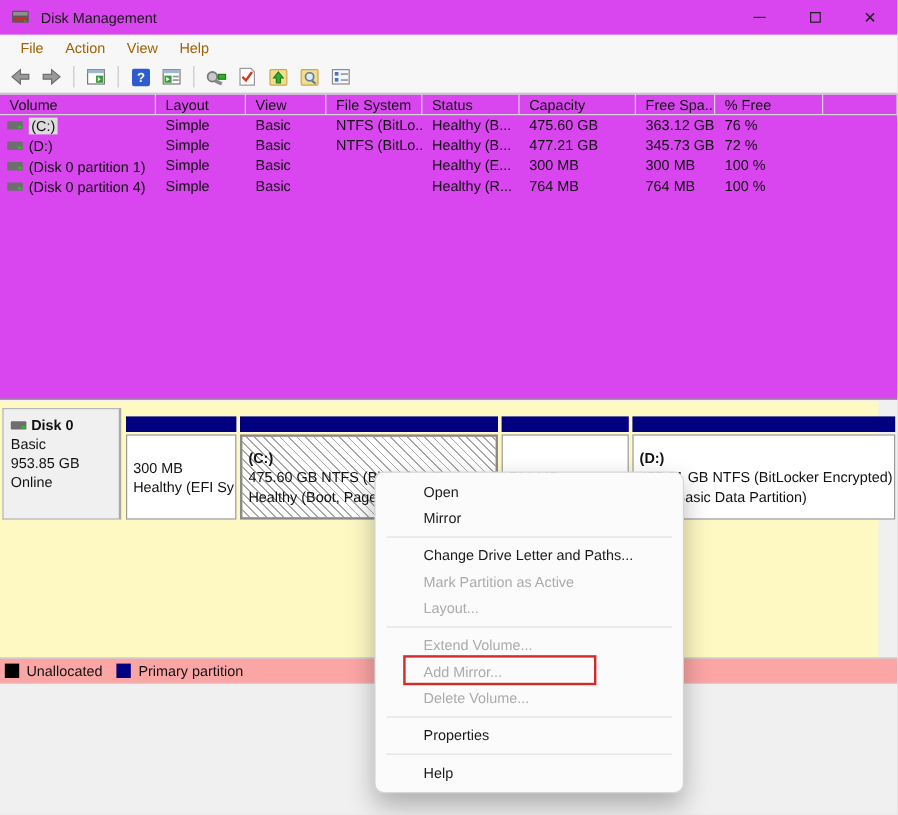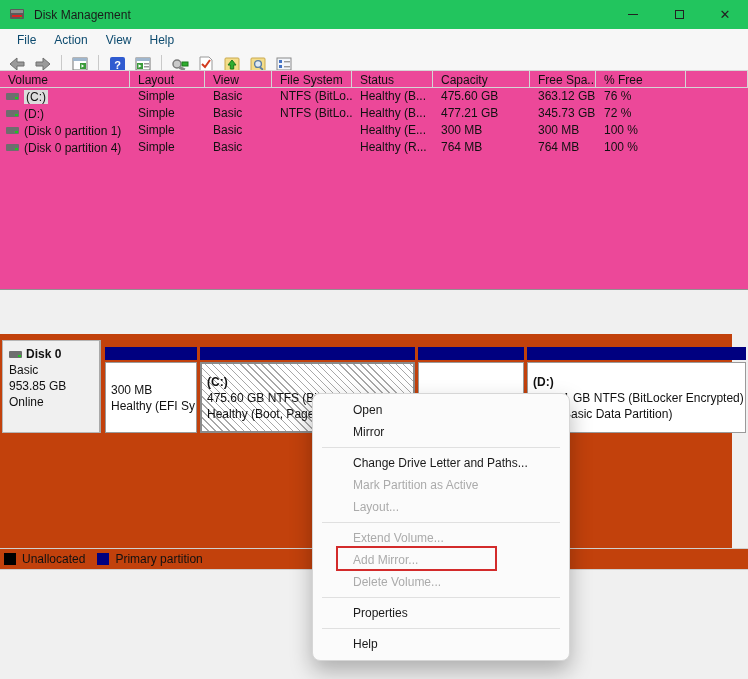--- a/index.html
+++ b/index.html
@@ -2,69 +2,69 @@
 <html><head>
 <meta charset="utf-8">
 <style>
   * { margin:0; padding:0; box-sizing:border-box; }
   html,body { width:748px; height:679px; font-family:"Liberation Sans", sans-serif; }
   .window {
     position:relative; width:748px; height:679px; background:#f0f0f0;
     outline:1px solid #a9a9a9; overflow:hidden; font-size:12px; color:#111;
   }
   
-  .titlebar { position:absolute; top:0; left:0; right:0; height:29px; background:#22c55e;
+  .titlebar { position:absolute; top:0; left:0; right:0; height:29px; background:#d946ef;
     display:flex; align-items:center; padding-left:10px; }
   .app-icon { width:16px; height:14px; margin-right:8px; position:relative; }
   .title-text { font-size:12px; color:#1a1a1a; }
   .win-controls { position:absolute; right:0; top:0; height:29px; display:flex; }
   .win-btn { width:46px; height:29px; display:flex; align-items:center; justify-content:center;
     font-size:13px; color:#222; }
   .glyph-min { width:10px; height:1px; background:#222; display:inline-block; }
   .glyph-max { width:9px; height:9px; border:1px solid #222; display:inline-block; }
   .glyph-close { font-size:13px; line-height:1; }
   
   .menubar { position:absolute; top:29px; left:0; right:0; height:22px; background:#f7f7f7;
     display:flex; align-items:center; padding-left:8px; gap:0; }
-  .menu-item { padding:2px 9px; color:#0c4a6e; }
+  .menu-item { padding:2px 9px; color:#a16207; }
   
   .toolbar { position:absolute; top:51px; left:0; right:0; height:27px; background:#f7f7f7;
     border-bottom:1px solid #dcdcdc; display:flex; align-items:center; padding-left:6px; gap:4px; }
   .tb-btn { width:22px; height:22px; display:flex; align-items:center; justify-content:center; }
   .tb-sep { width:1px; height:18px; background:#c9c9c9; margin:0 3px; }
   
-  .volume-list { position:absolute; top:70px; left:0; right:0; height:220px; background:#ec4899;
+  .volume-list { position:absolute; top:78px; left:0; right:0; height:255px; background:#d946ef;
     border-bottom:1px solid #919191; }
   .vl-grid { display:grid; grid-template-columns:130px 75px 67px 80px 81px 97px 66px 90px 1fr; }
   .vl-header { border-top:1px solid #d5d5d5; border-bottom:1px solid #d5d5d5; height:18px; }
   .vl-header .hcell { border-right:1px solid #d5d5d5; padding:2px 4px 2px 8px; white-space:nowrap;
     overflow:hidden; color:#111; }
   .vl-row { height:17px; }
   .vl-row .cell { padding:1px 4px 1px 8px; white-space:nowrap; overflow:hidden; }
   .vol-cell { display:flex; align-items:center; gap:5px; padding-left:6px !important; }
   .drive-ico { width:13px; height:7px; background:#6e6e6e; border-radius:1px; position:relative; flex:0 0 auto; }
   .drive-ico::after { content:""; position:absolute; right:1px; bottom:1px; width:3px; height:2px; background:#21c521; }
   .hl { background:#dcdcdc; padding:0 2px; }
   
-  .graphics { position:absolute; top:334px; left:0; right:16px; height:214px; background:#c2410c; }
+  .graphics { position:absolute; top:334px; left:0; right:16px; height:214px; background:#fef9c3; }
   .disk-row { position:absolute; top:6px; left:0; right:0; height:93px; }
   .disk-info { position:absolute; left:2px; top:0; width:99px; height:93px; background:#f0f0f0;
     border:1px solid #b5b5b5; border-right:2px solid #a9a9a9; padding:5px 6px; line-height:16px; }
   .disk-name { font-weight:bold; display:flex; align-items:center; gap:4px; }
   .partition { position:absolute; top:0; height:93px; }
   .part-bar { position:absolute; top:7px; left:0; right:0; height:13px; background:#000080; }
   .part-box { position:absolute; top:22px; left:0; right:0; height:71px; background:#ffffff;
     border:1px solid #9a9a9a; padding:2px 5px; display:flex; flex-direction:column;
     justify-content:center; line-height:16px; overflow:hidden; white-space:nowrap; }
   .part-box.selected { background:repeating-linear-gradient(45deg,#ffffff 0 4px,#a8a8a8 4px 5px);
     border:2px solid #8a8a8a; }
   .part-label { font-weight:bold; }
   .indent3 { padding-left:26px; }
   
-  .legend { position:absolute; top:548px; left:0; right:0; height:22px; background:#c2410c;
+  .legend { position:absolute; top:548px; left:0; right:0; height:22px; background:#fca5a5;
     border-top:1px solid #d0d0d0; border-bottom:1px solid #d0d0d0;
     display:flex; align-items:center; padding-left:4px; gap:6px; }
   .swatch { width:12px; height:12px; flex:0 0 auto; }
   .legend-label { margin-right:6px; }
   
   .context-menu { position:absolute; left:312px; top:393px; width:258px; background:#fbfbfb;
     border:1px solid #d6d6d6; border-radius:8px; box-shadow:0 10px 22px rgba(0,0,0,0.28);
     padding:5px 0; z-index:10; }
   .cm-item { height:22px; line-height:22px; padding-left:40px; color:#1a1a1a; white-space:nowrap; }
   .cm-item.disabled { color:#ababab; }

